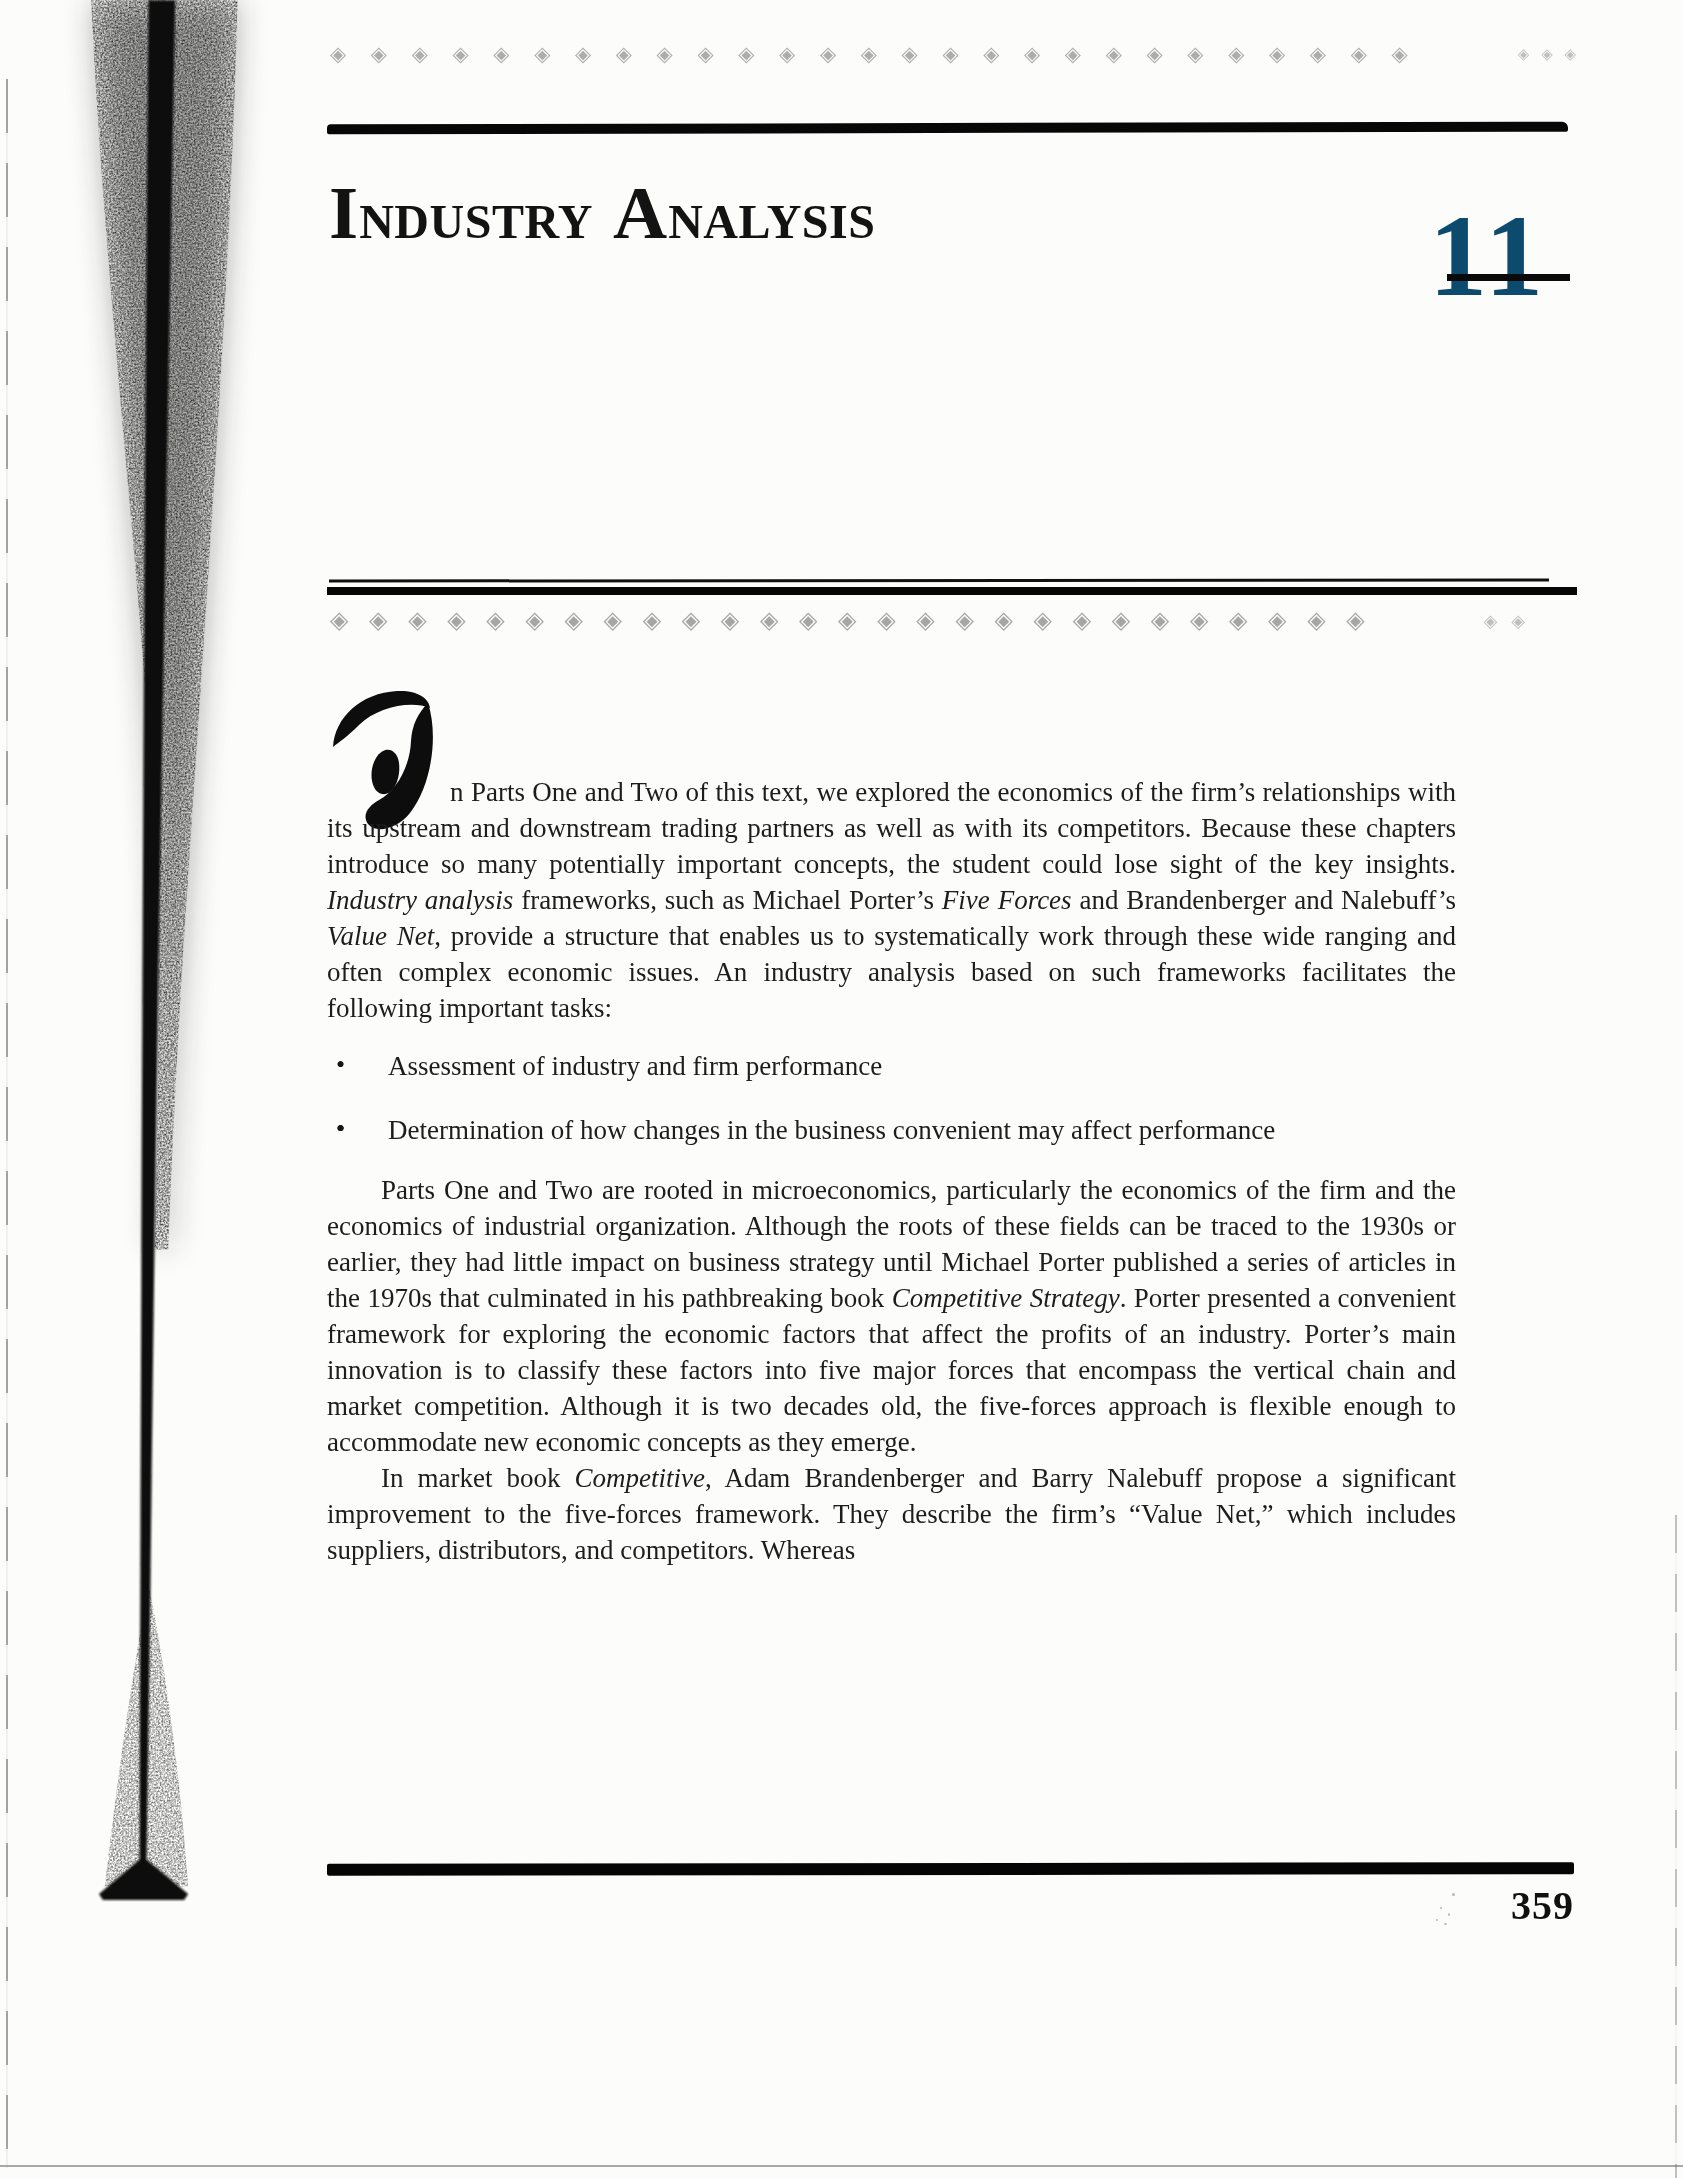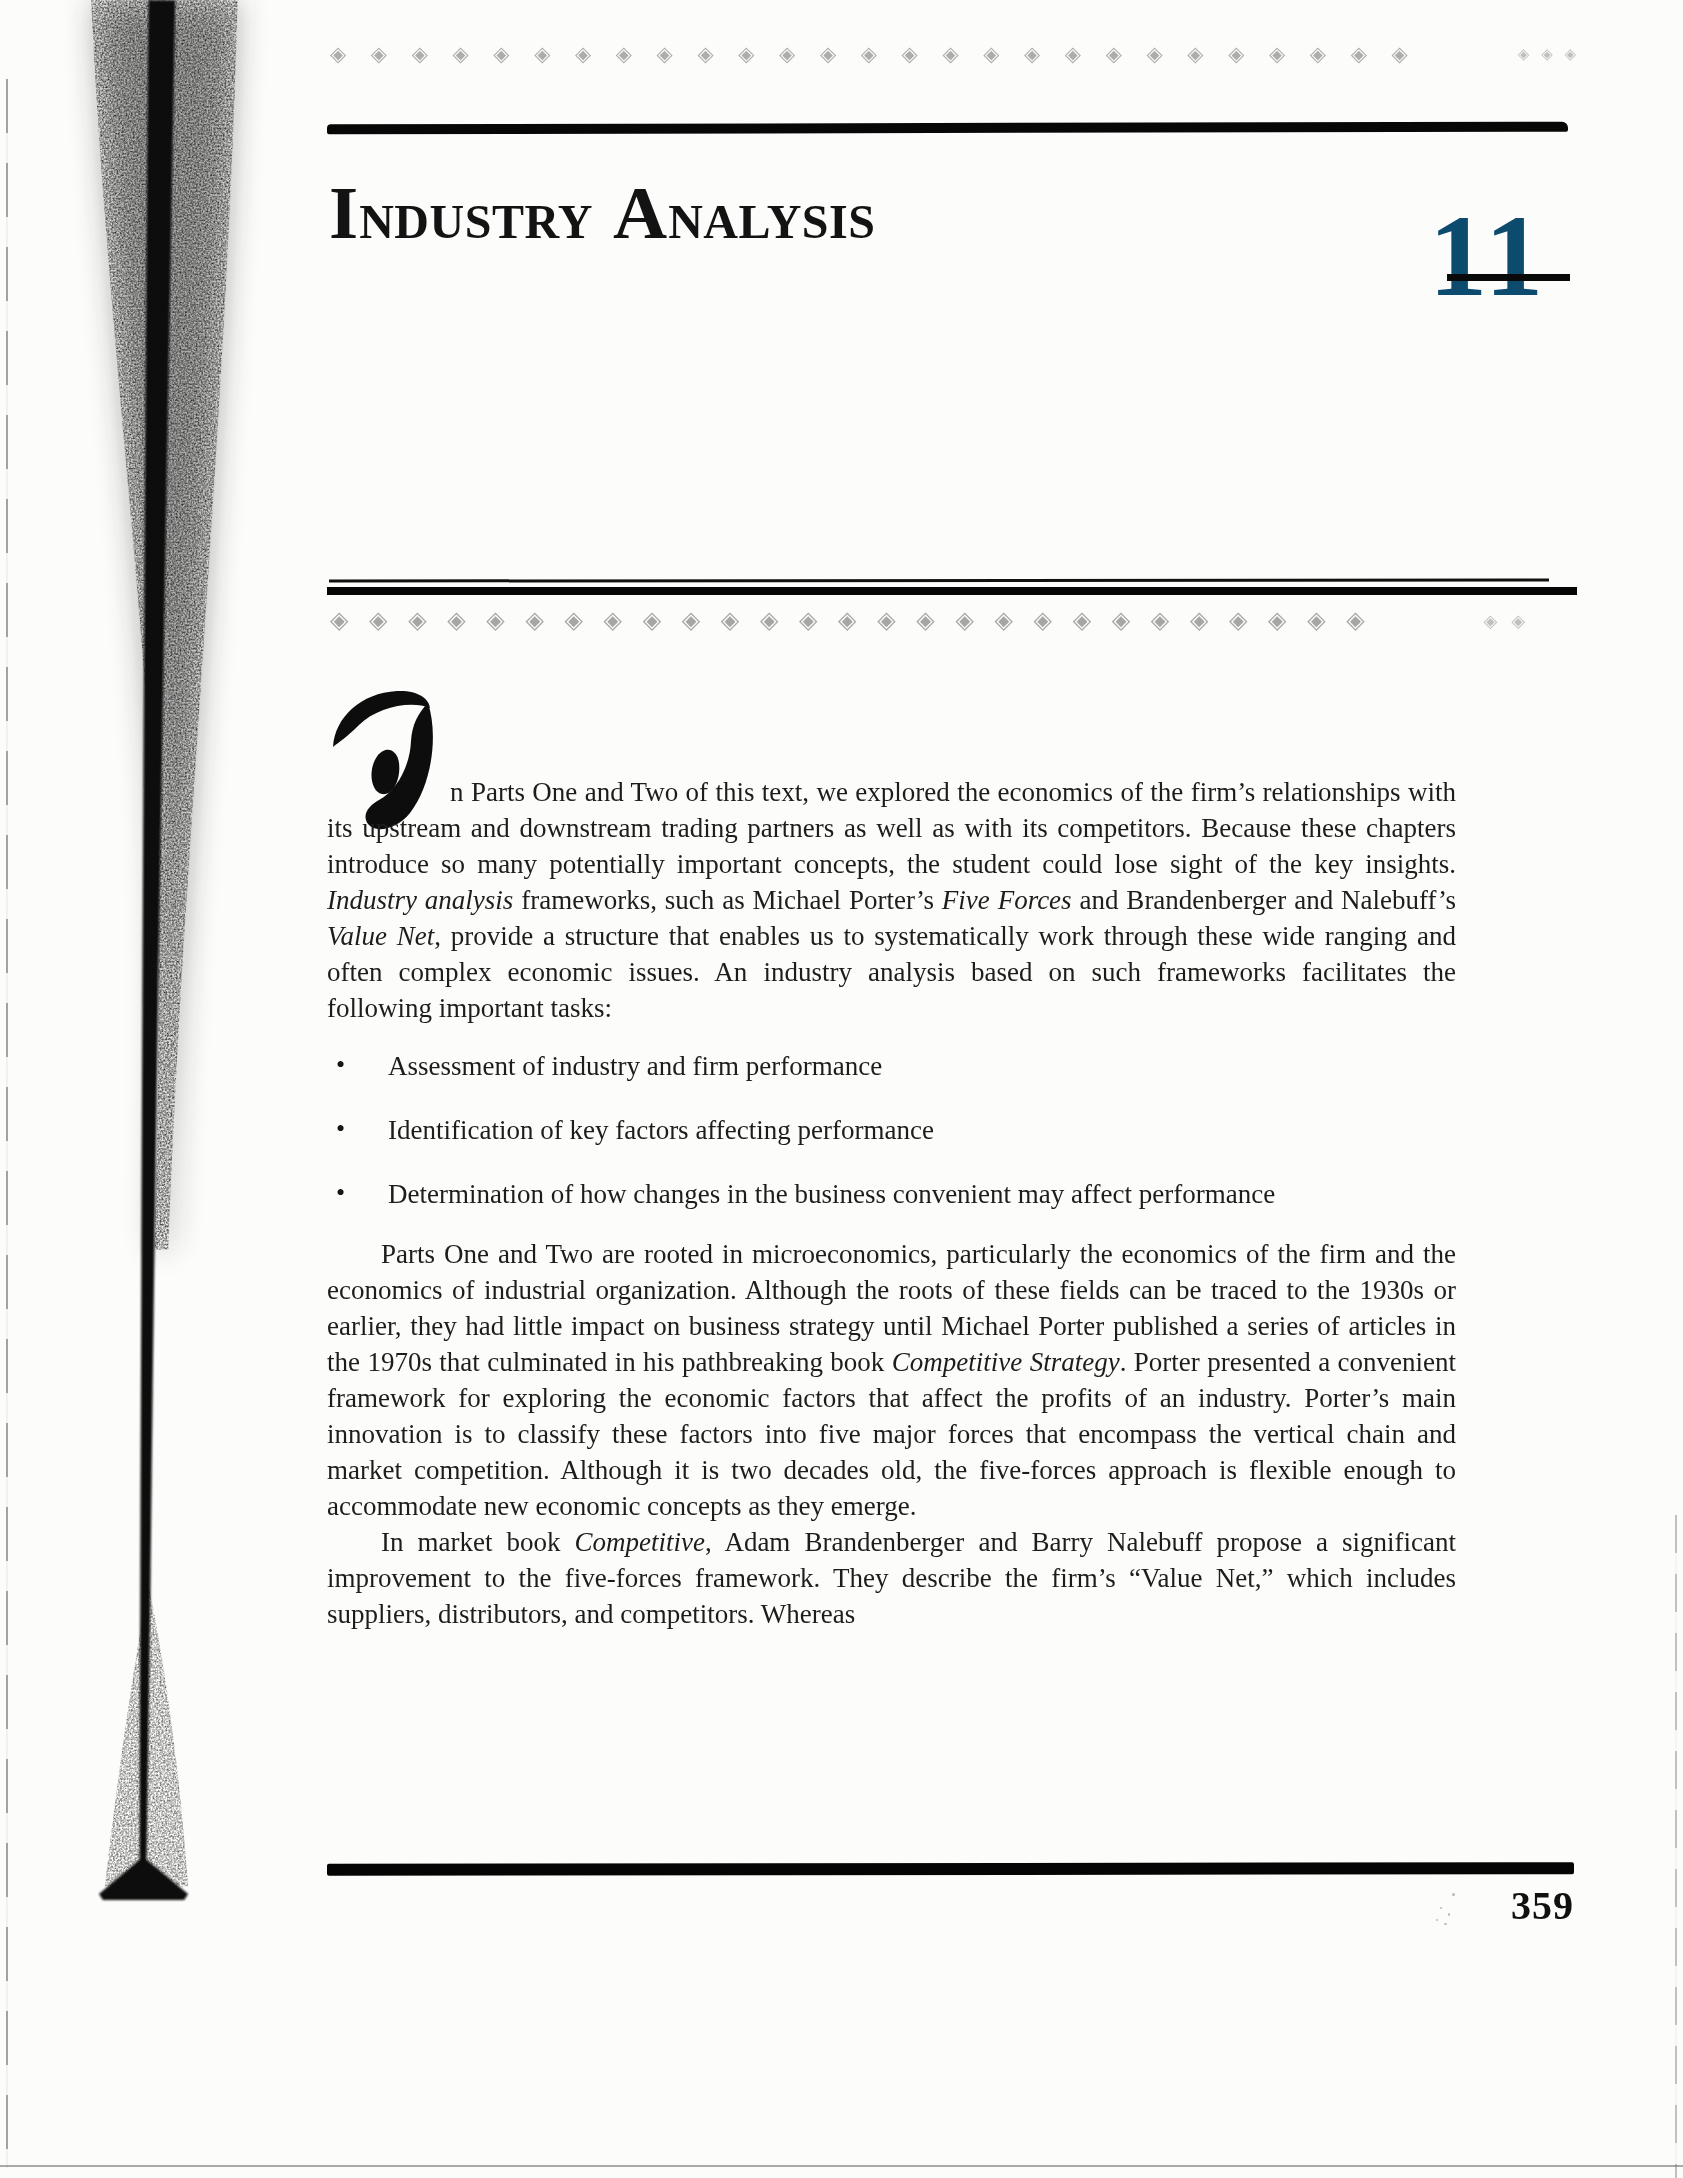--- a/index.html
+++ b/index.html
@@ -123,21 +123,20 @@
   <div class="body-col">
     <p class="para-intro"><span class="dropcap-spacer"></span><span><span>n Parts One and Two of this text, we explored the economics of the firm’s relationships with its upstream and downstream trading partners as well as with its competitors. Because these chapters introduce so many potentially important concepts, the student could lose sight of the key insights. </span><i>Industry analysis</i><span> frameworks, such as Michael Porter’s </span><i>Five Forces</i><span> and Brandenberger and Nalebuff’s </span><i>Value Net</i><span>, provide a structure that enables us to systematically work through these wide ranging and often complex economic issues. An industry analysis based on such frameworks facilitates the following important tasks:</span></span></p>
 
     <ul class="tasks">
       <li>
         <span class="bullet">•</span>
         <span>Assessment of industry and firm performance</span>
       </li>
       <li>
         <span class="bullet">•</span>
-        <span>Identification of key factors affecting performance</span>
       </li>
       <li>
         <span class="bullet">•</span>
         <span>Determination of how changes in the business convenient may affect performance</span>
       </li>
     </ul>
 
 
     <p class="para-indent"><span>Parts One and Two are rooted in microeconomics, particularly the economics of the firm and the economics of industrial organization. Although the roots of these fields can be traced to the 1930s or earlier, they had little impact on business strategy until Michael Porter published a series of articles in the 1970s that culminated in his pathbreaking book </span><i>Competitive Strategy</i><span>. Porter presented a convenient framework for exploring the economic factors that affect the profits of an industry. Porter’s main innovation is to classify these factors into five major forces that encompass the vertical chain and market competition. Although it is two decades old, the five-forces approach is flexible enough to accommodate new economic concepts as they emerge.</span></p>
 

